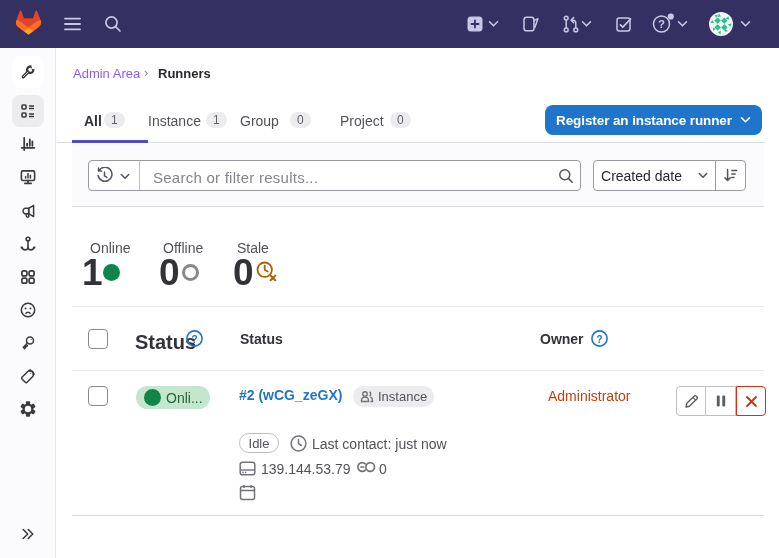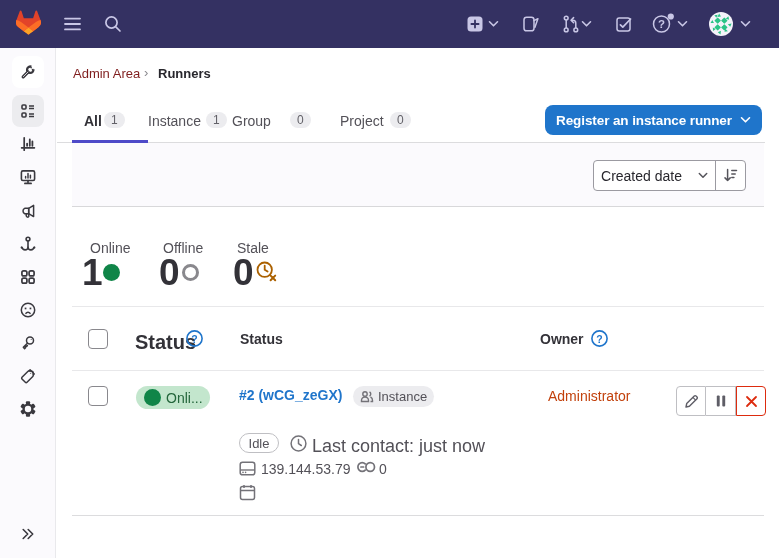--- a/index.html
+++ b/index.html
@@ -103,43 +103,61 @@
   <div class="sitem" style="top:213px;" id="s-apps"></div>
   <div class="sitem" style="top:246px;" id="s-abuse"></div>
   <div class="sitem" style="top:279px;" id="s-keys"></div>
   <div class="sitem" style="top:312px;" id="s-labels"></div>
   <div class="sitem" style="top:345px;" id="s-settings"></div>
   <div class="sitem" style="top:470px;" id="s-collapse"></div>
 </div>
 
 <div id="content">
 
-  <div class="abs" style="left:16px; top:18px; font-size:13px; color:#7f1d1d;">Admin Area</div>
+  <div class="abs" style="left:16px; top:18px; font-size:13px; color:#8b5cf6;">Admin Area</div>
   <div class="abs" style="left:87px; top:17px; font-size:13px; color:#89888d;">›</div>
   <div class="abs" style="left:101px; top:18px; font-size:13px; color:#28272d; font-weight:bold;">Runners</div>
 
   <div class="abs" style="left:0; top:94px; width:708px; height:0; border-bottom:1px solid #dcdcde;"></div>
   <div class="abs" style="left:15px; top:92px; width:76px; height:3px; background:#4e4ac8;"></div>
   <div class="abs" style="left:27px; top:65px; font-size:14px; font-weight:bold; color:#333238;">All</div>
   <div class="abs badge" style="left:47px; top:64px;">1</div>
   <div class="abs tabtxt" style="left:91px; top:65px;">Instance</div>
   <div class="abs badge" style="left:149px; top:64px;">1</div>
-  <div class="abs tabtxt" style="left:175px; top:65px;">Group</div>
+  <div class="abs tabtxt" style="left:183px; top:65px;">Group</div>
   <div class="abs badge" style="left:233px; top:64px;">0</div>
   <div class="abs tabtxt" style="left:283px; top:65px;">Project</div>
   <div class="abs badge" style="left:333px; top:64px;">0</div>
 
   <div class="abs" style="left:488px; top:57px; width:217px; height:30px; background:#1f75cb; border-radius:8px; color:#fff; font-size:13.5px; letter-spacing:-0.1px; font-weight:bold; display:flex; align-items:center; justify-content:center; gap:8px;">
     <span>Register an instance runner</span>
     <svg width="11" height="8" viewBox="0 0 11 8" fill="none" stroke="#fff" stroke-width="1.6" stroke-linecap="round" stroke-linejoin="round">
           <path d="m1.5 1.8 4 4 4-4"></path>
         </svg>
   </div>
 
   <div class="abs" style="left:15px; top:95px; width:692px; height:64px; background:#fbfafd; border-bottom:1px solid #d8d8da;"></div>
+  <div class="abs" style="left:31px; top:112px; width:493px; height:31px; background:#fff; border:1px solid #9b9aa1; border-radius:4px;">
+
+    <svg class="abs" style="left:7px; top:6px" width="17" height="17" viewBox="0 0 17 17" fill="none" stroke="#55545b" stroke-width="1.5" stroke-linecap="round">
+      <path d="M3.1 3.4a7 7 0 1 1-1 5.1"></path>
+      <path d="M2.5 1v3h3" stroke-linejoin="round"></path>
+      <path d="M8.5 5v3.8l2.4 1.6"></path>
+    </svg>
+    <svg class="abs" style="left:31px; top:12px" width="10" height="7" viewBox="0 0 10 7" fill="none" stroke="#55545b" stroke-width="1.5" stroke-linecap="round" stroke-linejoin="round">
+          <path d="m1.3 1.5 3.7 3.7 3.7-3.7"></path>
+        </svg>
+    <div class="abs" style="left:50px; top:0; width:0; height:29px; border-left:1px solid #bfbfc3;"></div>
+    <div class="abs" style="left:64px; top:8px; font-size:15px; letter-spacing:0.25px; color:#85848a;">Search or filter results...</div>
+
+    <svg class="abs" style="left:469px; top:7px" width="16" height="16" viewBox="0 0 16 16" fill="none" stroke="#55545b" stroke-width="1.5" stroke-linecap="round">
+      <circle cx="6.8" cy="6.8" r="5"></circle>
+          <path d="m10.6 10.6 3.6 3.6"></path>
+    </svg>
+  </div>
   <div class="abs" style="left:536px; top:112px; width:153px; height:31px; background:#fff; border:1px solid #9b9aa1; border-radius:4px; display:flex;">
     <div style="width:122px; display:flex; align-items:center; justify-content:center; gap:16px; border-right:1px solid #9b9aa1;">
       <span style="font-size:14px; color:#28272d;">Created date</span>
       <svg width="10" height="7" viewBox="0 0 10 7" fill="none" stroke="#55545b" stroke-width="1.5" stroke-linecap="round" stroke-linejoin="round">
             <path d="m1.3 1.5 3.7 3.7 3.7-3.7"></path>
           </svg>
     </div>
     <div style="flex:1; display:flex; align-items:center; justify-content:center;">
       <svg width="15" height="15" viewBox="0 0 15 15" fill="none" stroke="#55545b" stroke-width="1.5" stroke-linecap="round">
         <path d="M4.6 1.5v11M4.6 12.5 2 9.9M4.6 12.5l2.6-2.6"></path>
@@ -191,21 +209,21 @@
       <path d="M9.5 2a2.2 2.2 0 0 1 0 4M10.5 7a3.5 3.5 0 0 1 2 3.4v1.1h-2"></path>
     </svg>
     <span>Instance</span>
   </div>
 
   <div class="abs" style="left:182px; top:385px; width:40px; height:20px; border:1px solid #bfbfc3; border-radius:10px; background:#fff; font-size:13px; color:#535158; display:flex; align-items:center; justify-content:center;">Idle</div>
   <svg class="abs" style="left:233px; top:387px;" width="17" height="17" viewBox="0 0 17 17" fill="none" stroke="#737278" stroke-width="1.5" stroke-linecap="round">
     <circle cx="8.5" cy="8.5" r="7.4"></circle>
         <path d="M8.5 4.5v4.2l2.8 1.8"></path>
   </svg>
-  <div class="abs" style="left:255px; top:388px; font-size:18px; color:#535158;">Last contact: just now</div>
+  <div class="abs" style="left:255px; top:388px; font-size:14px; color:#535158;">Last contact: just now</div>
 
   <svg class="abs" style="left:182px; top:412px;" width="17" height="17" viewBox="0 0 17 17" fill="none" stroke="#737278" stroke-width="1.5">
     <rect x="1.2" y="2.2" width="14.6" height="12.6" rx="2.4"></rect>
     <path d="M1.2 10h14.6" stroke-width="1.4"></path>
     <circle cx="4" cy="12.4" r="0.8" fill="#737278" stroke="none"></circle>
         <circle cx="6.6" cy="12.4" r="0.8" fill="#737278" stroke="none"></circle>
   </svg>
   <div class="abs" style="left:204px; top:413px; font-size:14px; color:#535158;">139.144.53.79</div>
   <svg class="abs" style="left:299px; top:412px;" width="20" height="14" viewBox="0 0 20 14" fill="none" stroke="#737278" stroke-width="1.7" stroke-linecap="round">
     <path d="M9.24 3.96A4.3 4.3 0 1 0 9.24 10.04"></path>

